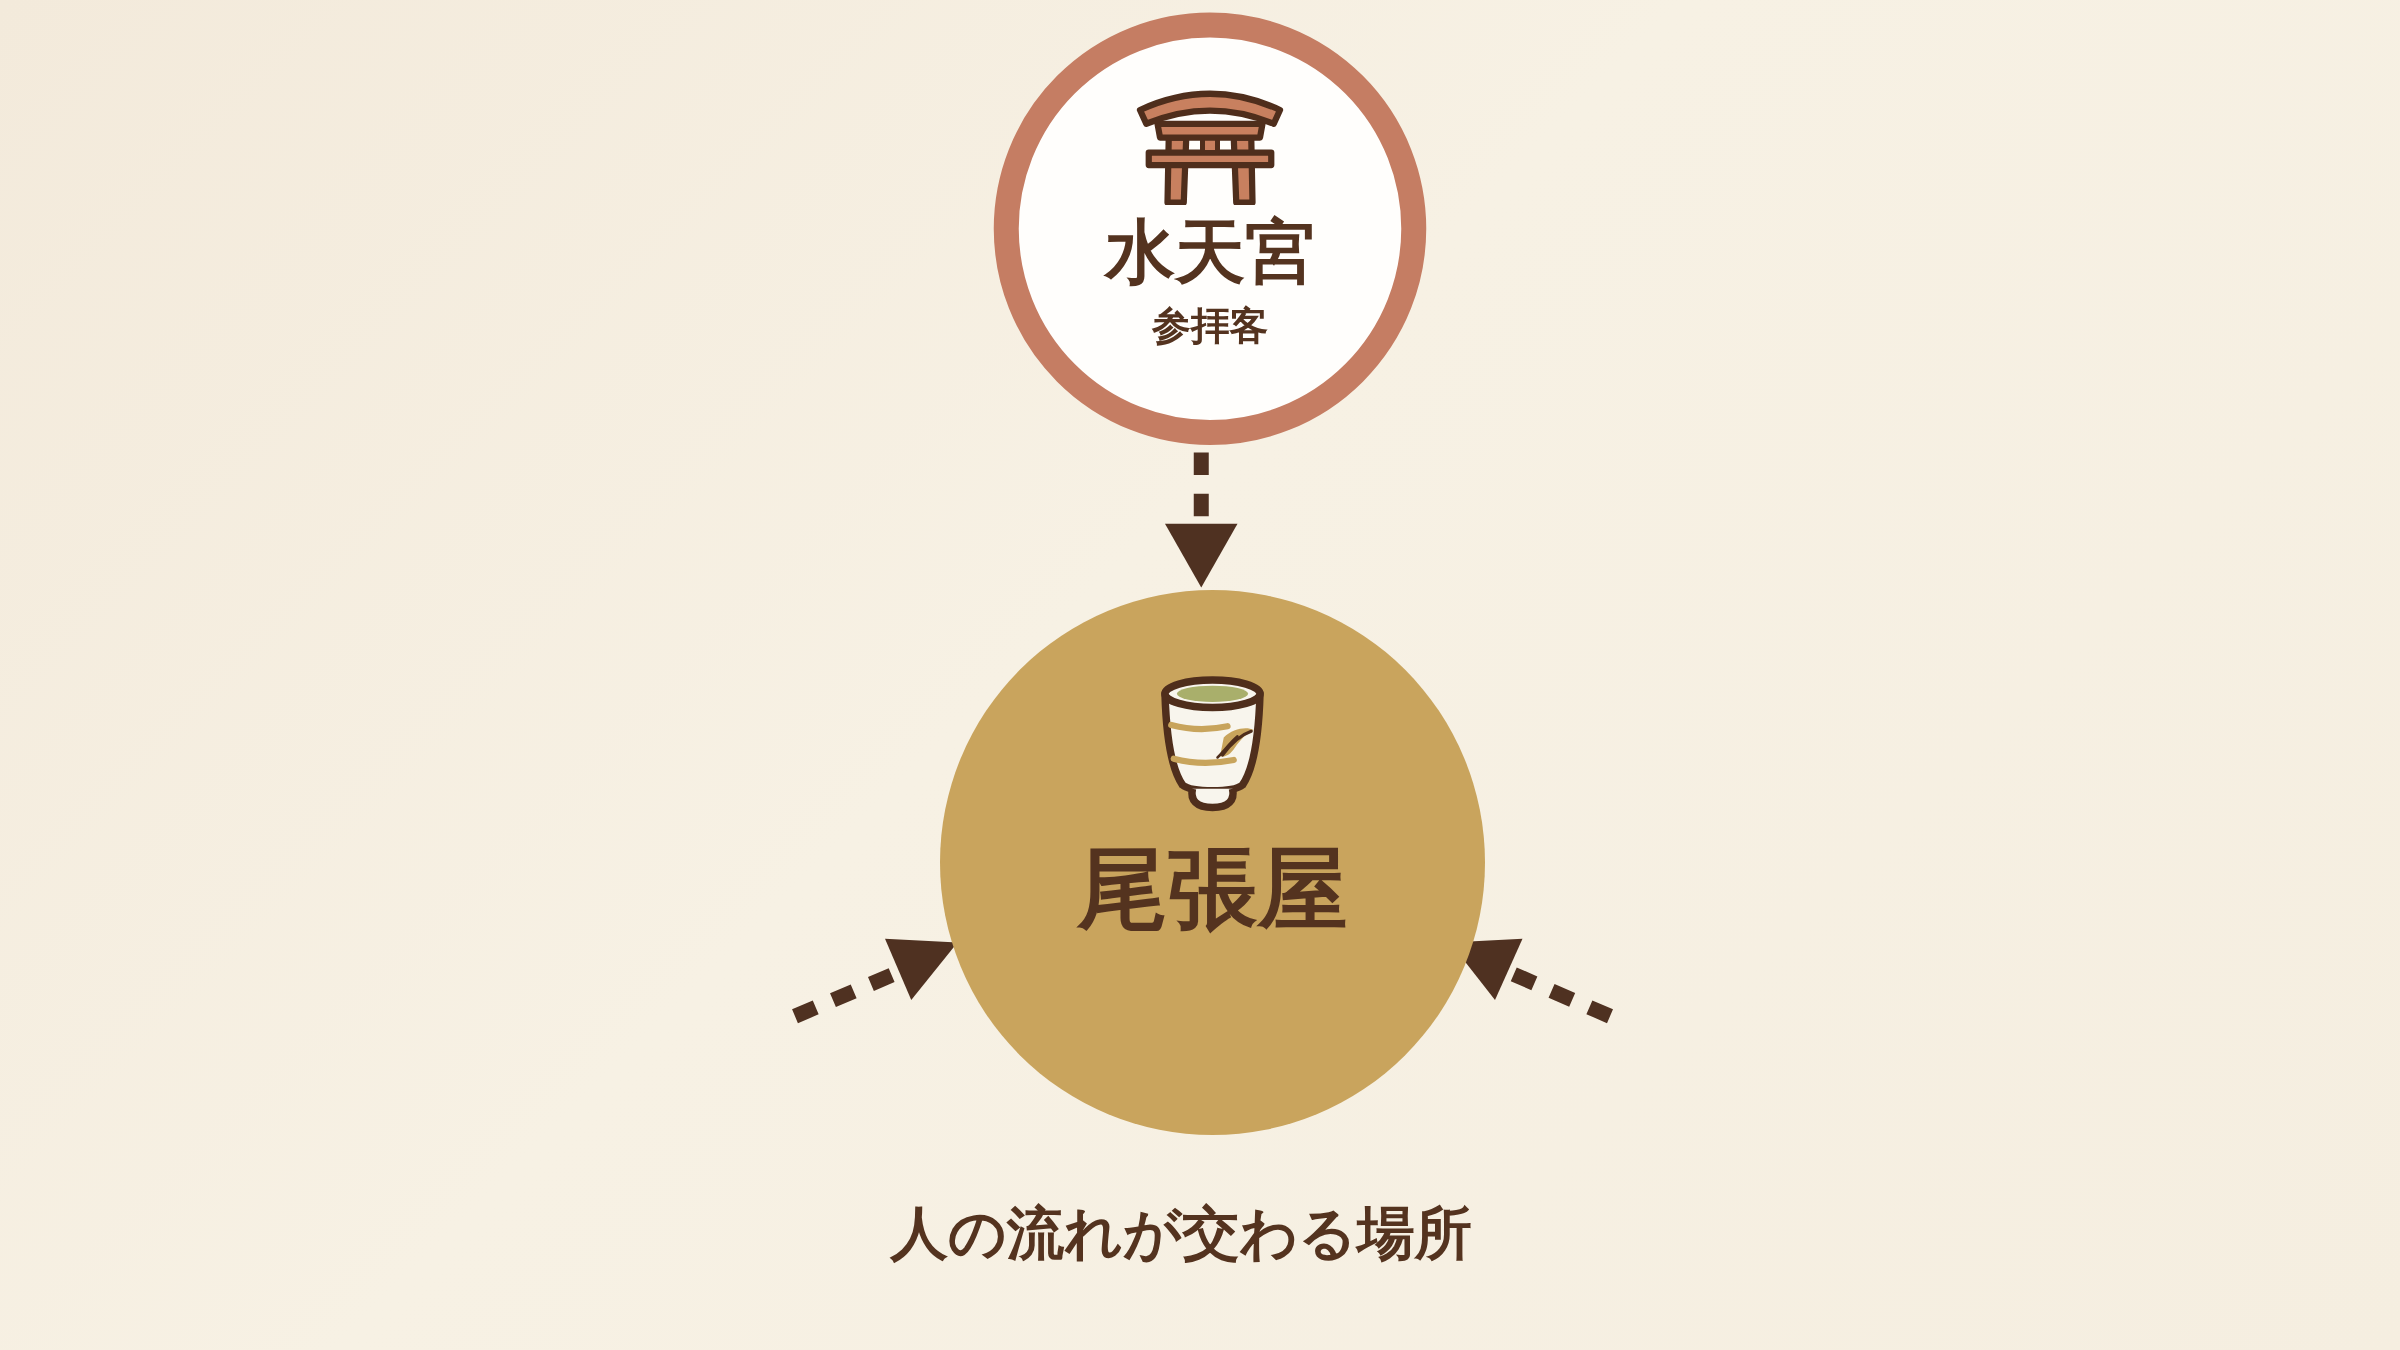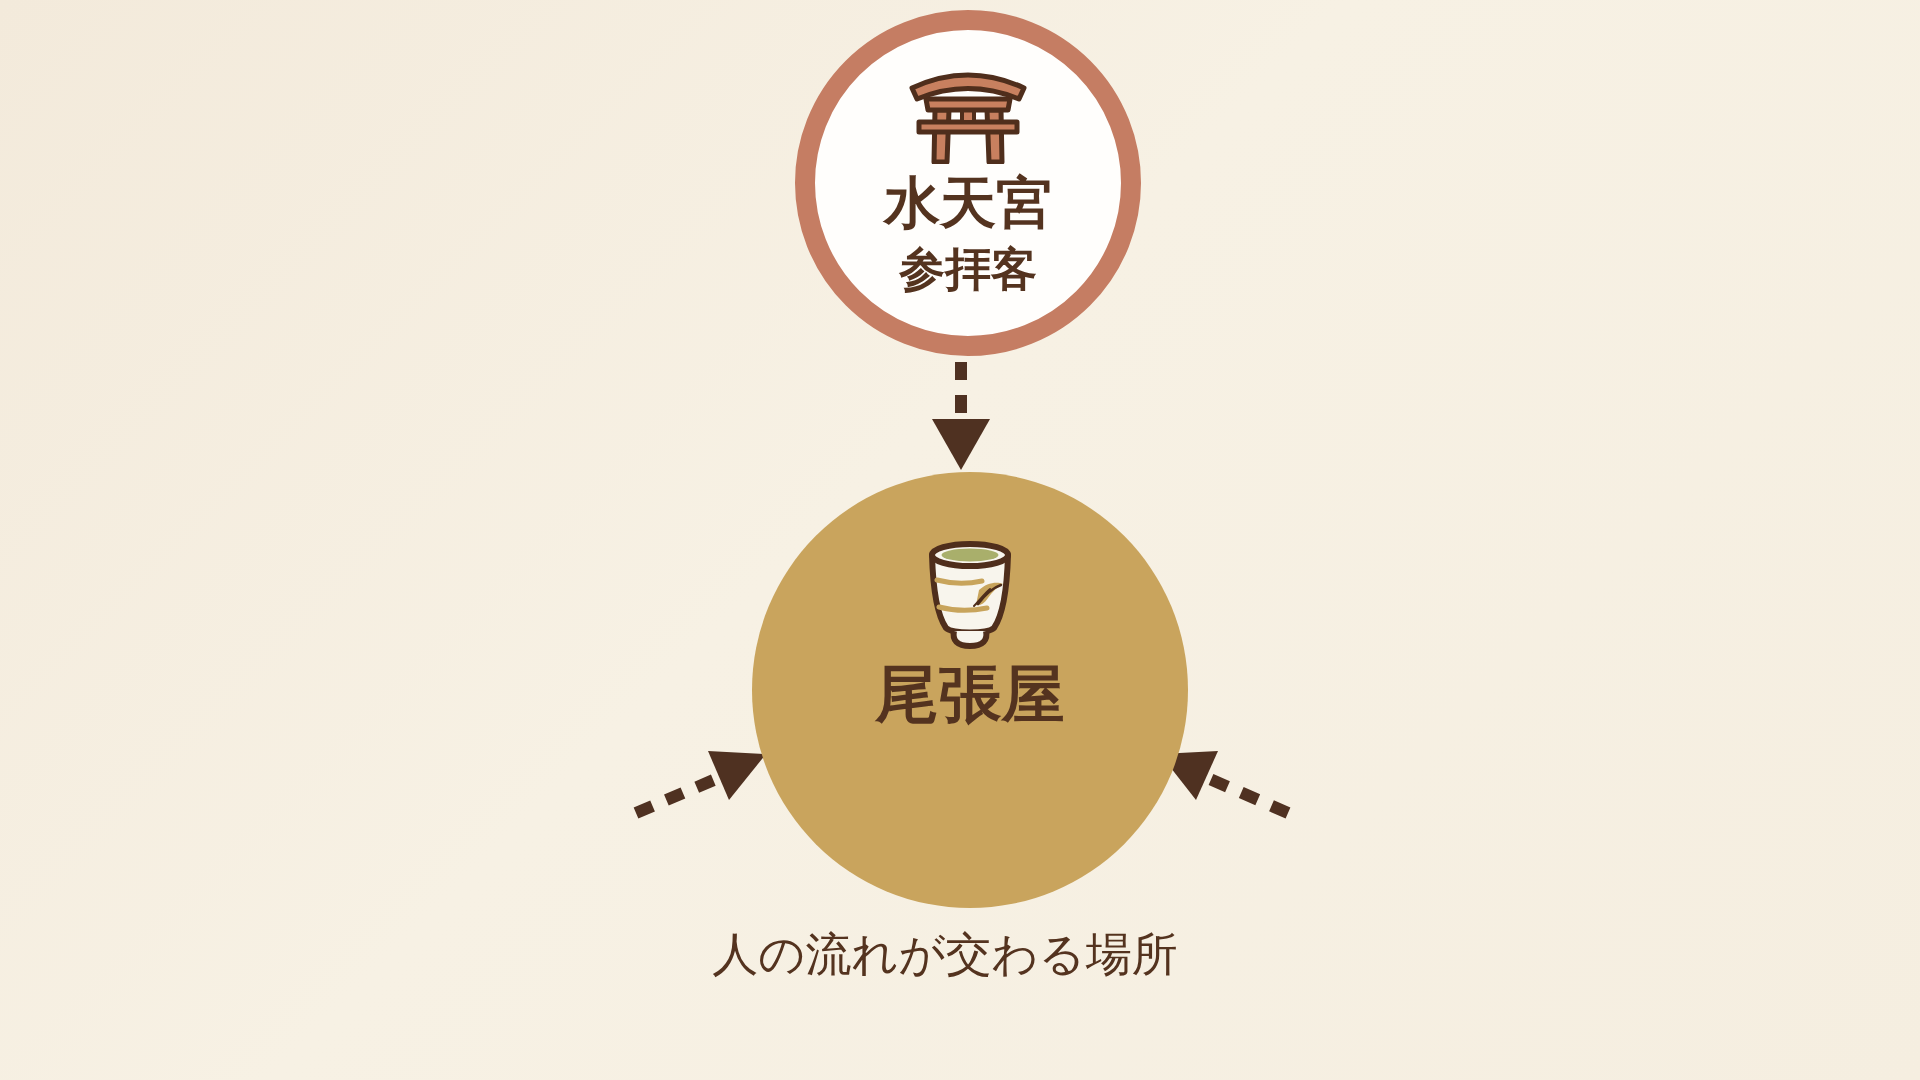--- a/index.html
+++ b/index.html
@@ -35,42 +35,42 @@
     display: flex;
     flex-direction: column;
     align-items: center;
     padding-top: 66px;
   }
 
   .node-line1 { font-weight: 800; color: #54331F; line-height: 1.05; white-space: nowrap; }
   .node-line2 { font-weight: 800; color: #54331F; line-height: 1.05; white-space: nowrap; }
 
   .node-top  .node-line1 { font-size: 56px; margin-top: 10px; }
-  .node-top  .node-line2 { font-size: 46px; margin-top: 12px; }
+  .node-top  .node-line2 { font-size: 31px; margin-top: 12px; }
   .node-left .node-line1 { font-size: 57px; margin-top: 14px; }
   .node-left .node-line2 { font-size: 48px; margin-top: 12px; }
   .node-right .node-line1 { font-size: 55px; margin-top: 12px; }
   .node-right .node-line2 { font-size: 49px; margin-top: 12px; }
 
   .center-title {
-    font-size: 63px;
+    font-size: 72px;
     font-weight: 800;
     color: #54331F;
     line-height: 1.05;
-    margin-top: 8px;
+    margin-top: 20px;
     white-space: nowrap;
   }
 
   .caption {
     position: absolute;
     left: 945px;
-    top: 924px;
+    top: 956px;
     transform: translateX(-50%);
     font-size: 46px;
-    font-weight: 400;
+    font-weight: 700;
     color: #54331F;
     white-space: nowrap;
   }
 
   .arrows {
     position: absolute;
     left: 0; top: 0;
     pointer-events: none;
   }
 </style>

